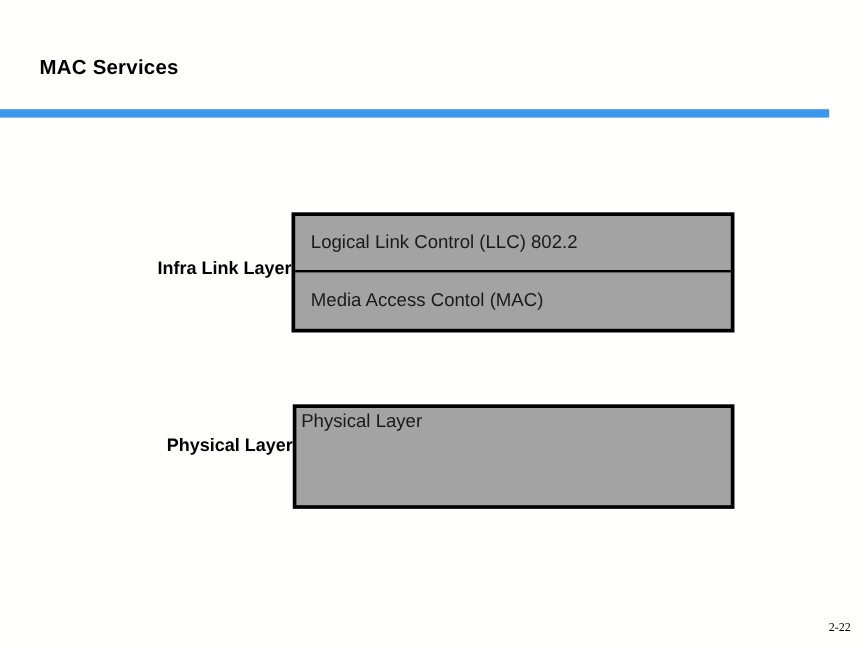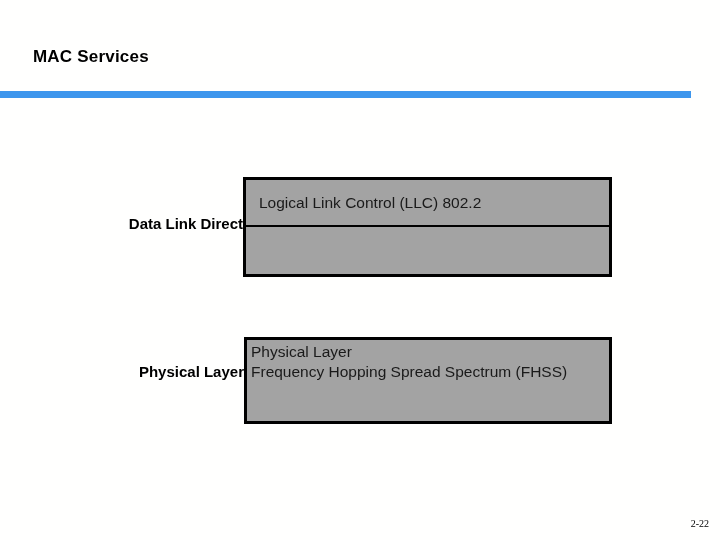--- a/index.html
+++ b/index.html
@@ -126,30 +126,30 @@
 </style>
 </head>
 <body>
 
 <div id="slide-title">MAC Services</div>
 
 <div id="title-rule"></div>
 
 <div id="diagram">
 
-  <div class="layer-label" id="label-datalink">Data Link Direct</div>
+  <div class="layer-label" id="label-datalink">Infra Link Layer</div>
 
   <div class="stack" id="datalink-stack">
     <div class="stack-cell divided">Logical Link Control (LLC) 802.2</div>
+    <div class="stack-cell">Media Access Contol (MAC)</div>
   </div>
 
   <div class="layer-label" id="label-physical">Physical Layer</div>
 
   <div class="stack" id="physical-stack">
     <ul class="phys-list">
       <li>Physical Layer</li>
-      <li>Frequency Hopping Spread Spectrum (FHSS)</li>
     </ul>
   </div>
 
 </div>
 
 <div id="page-number">2-22</div>
 
 </body></html>

